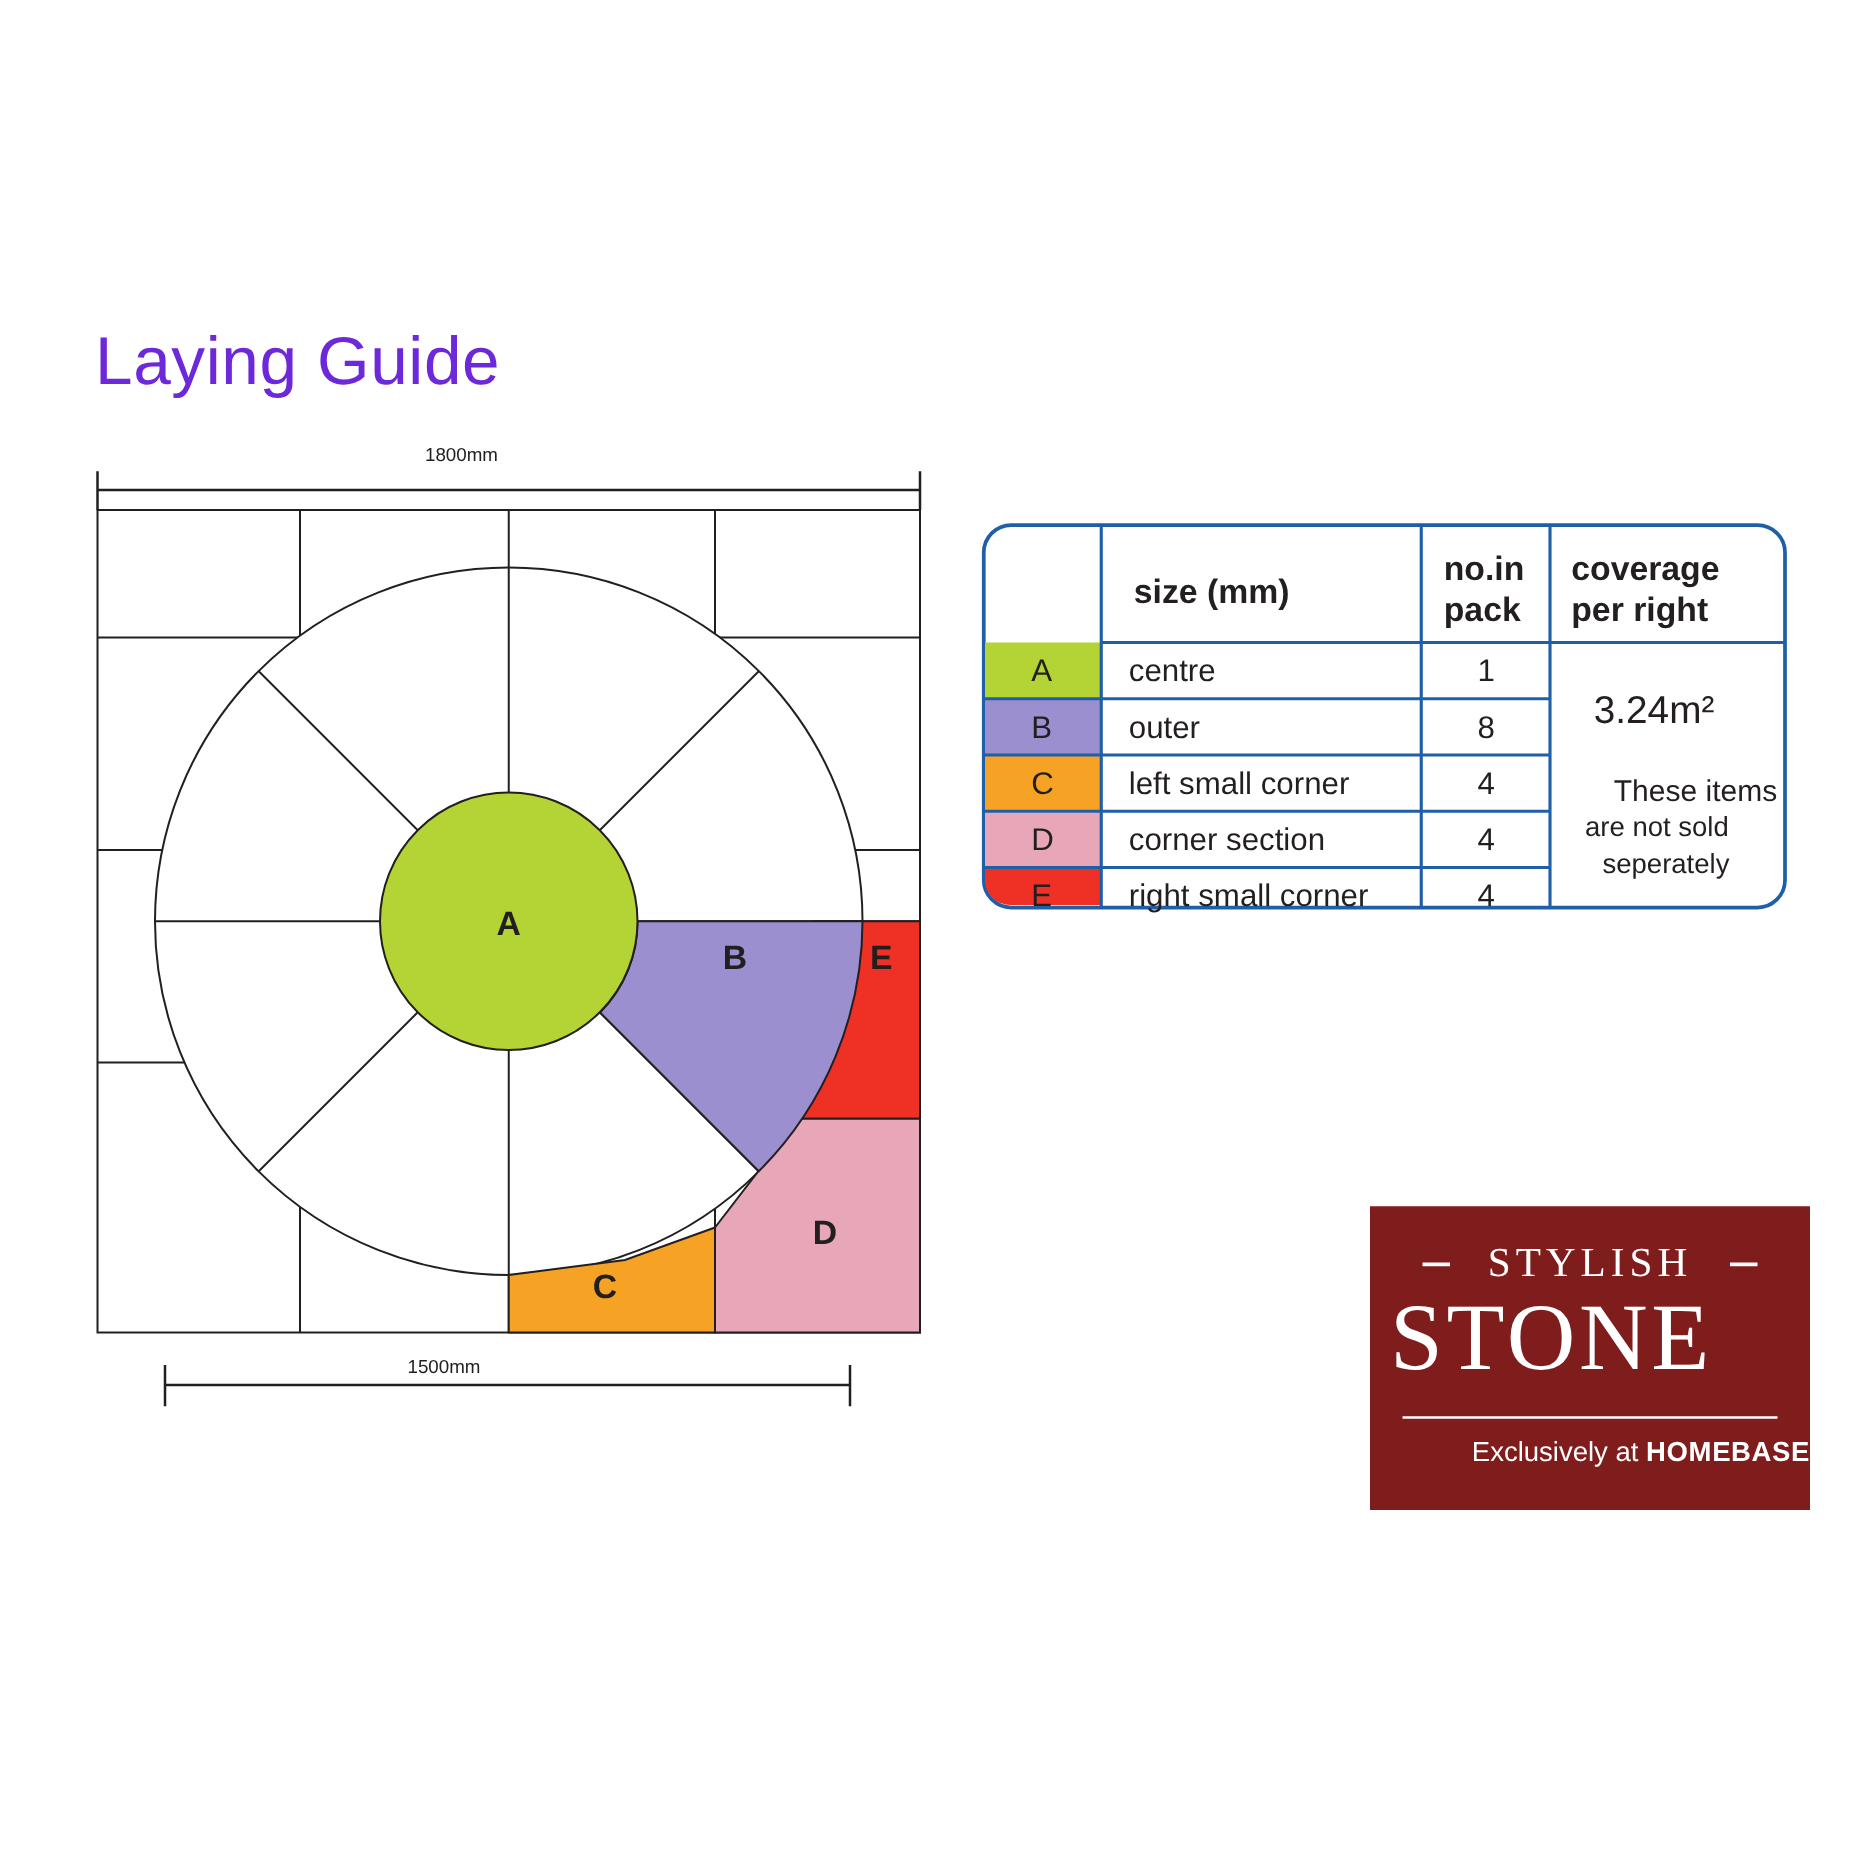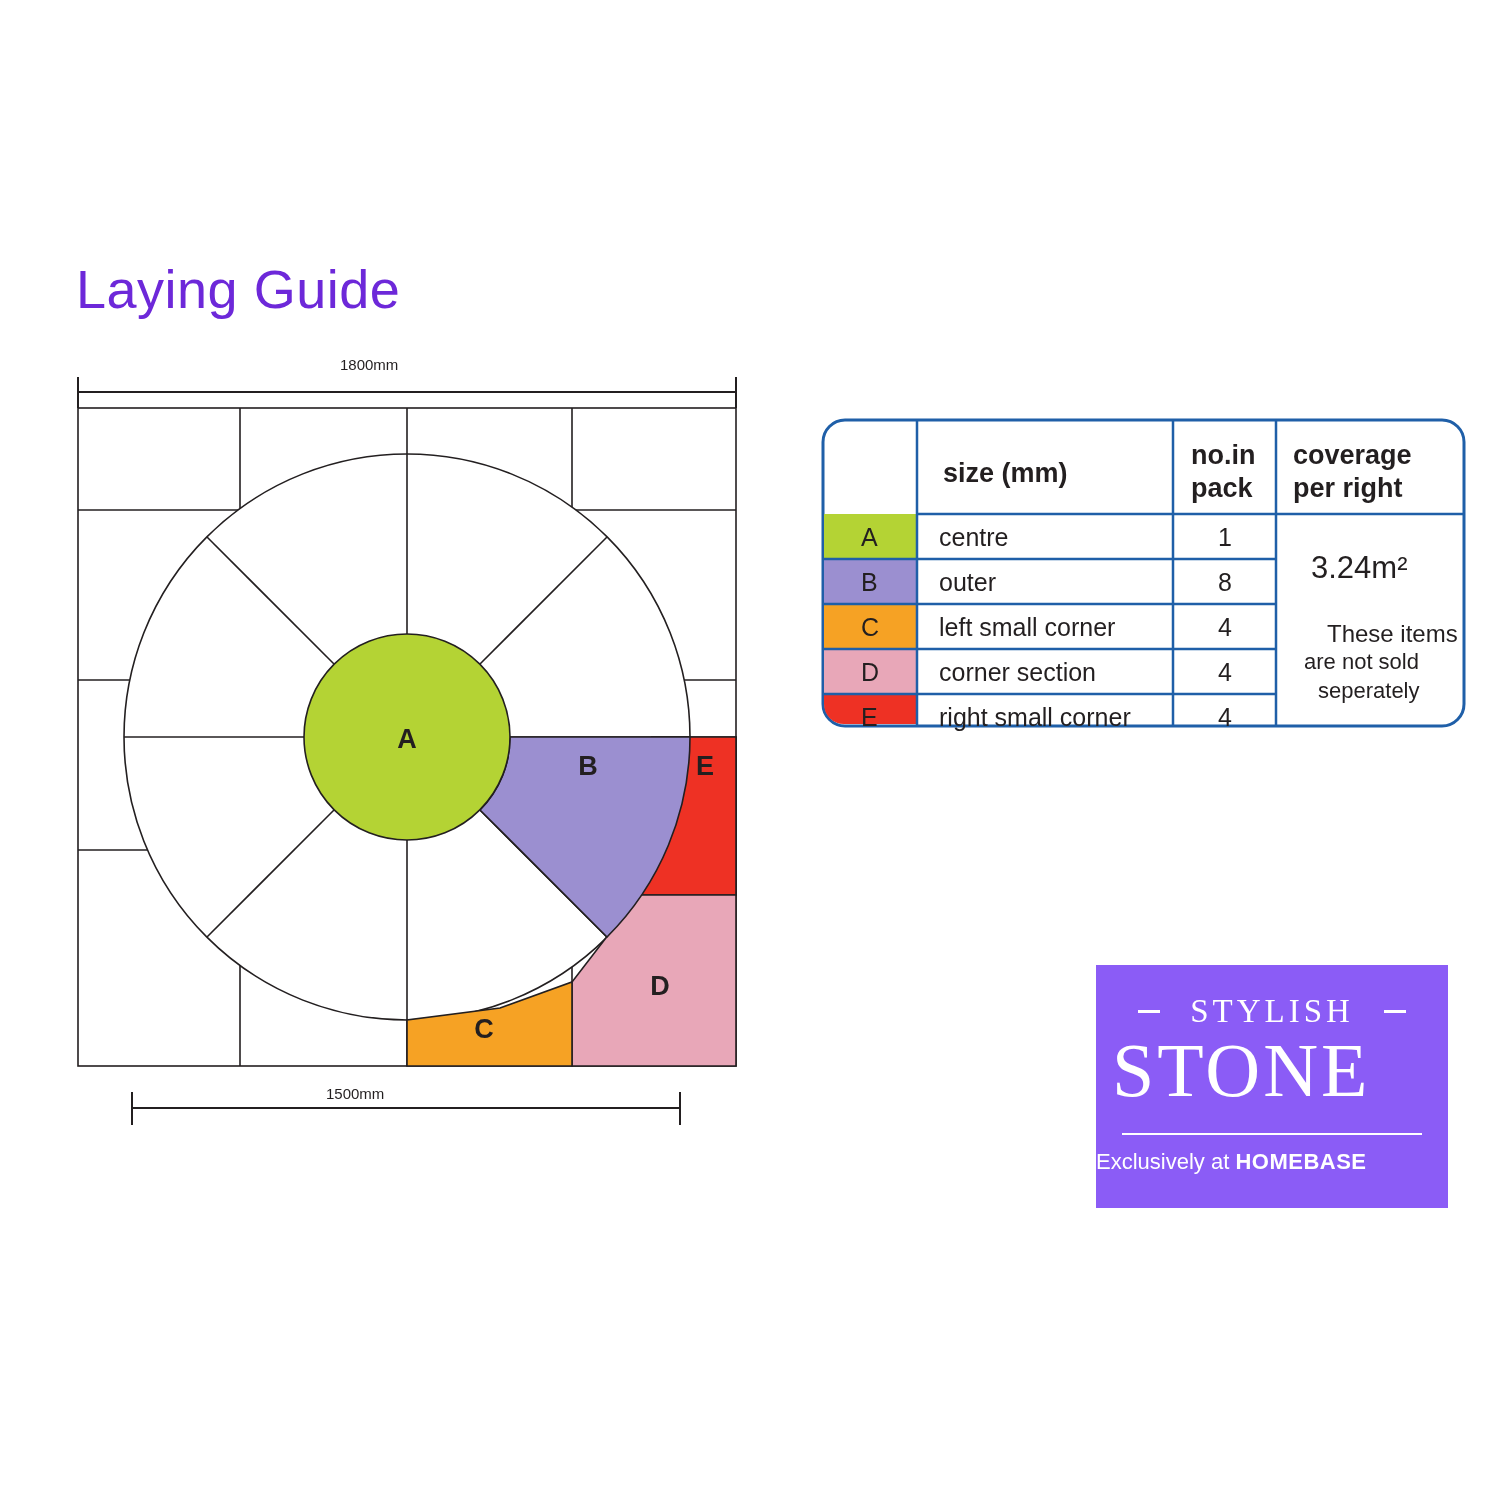--- a/index.html
+++ b/index.html
@@ -43,21 +43,20 @@
     white-space: nowrap;
   }
 
   
   #spec-table {
     position: absolute;
     left: 785px;
     top: 418px;
     width: 645px;
     height: 310px;
-    margin-left: 36px;
   }
 
   .tbl-text {
     position: absolute;
     font-size: 25px;
     color: #231f20;
     white-space: nowrap;
   }
   .tbl-head {
     font-weight: bold;
@@ -68,21 +67,21 @@
     color: #231f20;
   }
 
   
   #logo {
     position: absolute;
     left: 1096px;
     top: 965px;
     width: 352px;
     height: 243px;
-    background: #8b5cf6;
+    background: #7f1d1d;
   }
   .logo-stylish {
     position: absolute;
     left: 0;
     top: 28px;
     width: 352px;
     text-align: center;
     color: #ffffff;
     font-family: "Liberation Serif", serif;
     font-size: 33px;
@@ -112,21 +111,21 @@
     top: 168px;
     width: 300px;
     height: 2px;
     background: #ffffff;
   }
   .logo-excl {
     position: absolute;
     left: 0;
     top: 184px;
     width: 352px;
-    text-align: left;
+    text-align: right;
     color: #ffffff;
     font-size: 22px;
   }
   .logo-excl b {
     font-weight: bold;
     letter-spacing: 0.5px;
   }
 </style>
 </head>
 <body>

